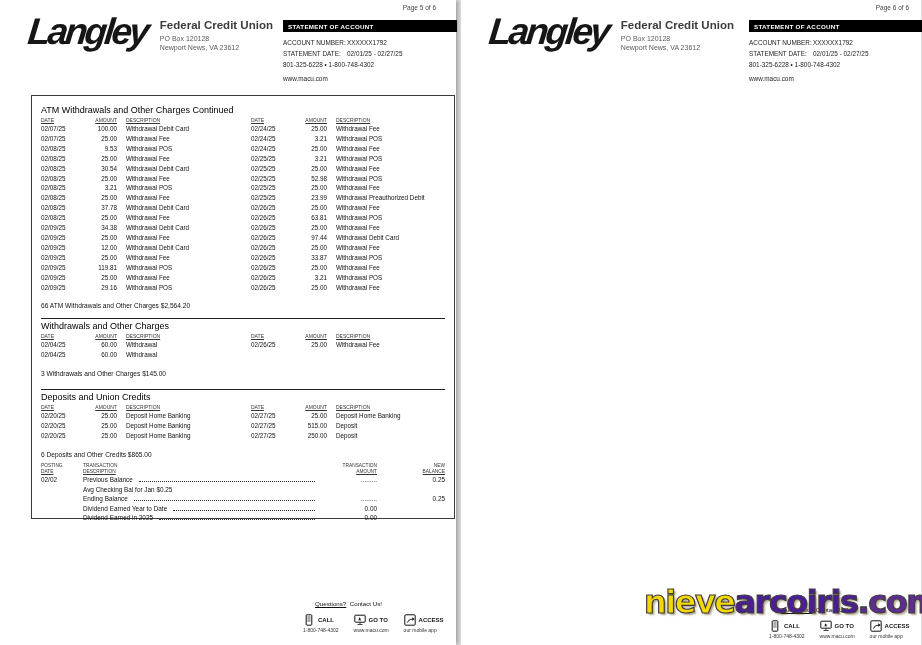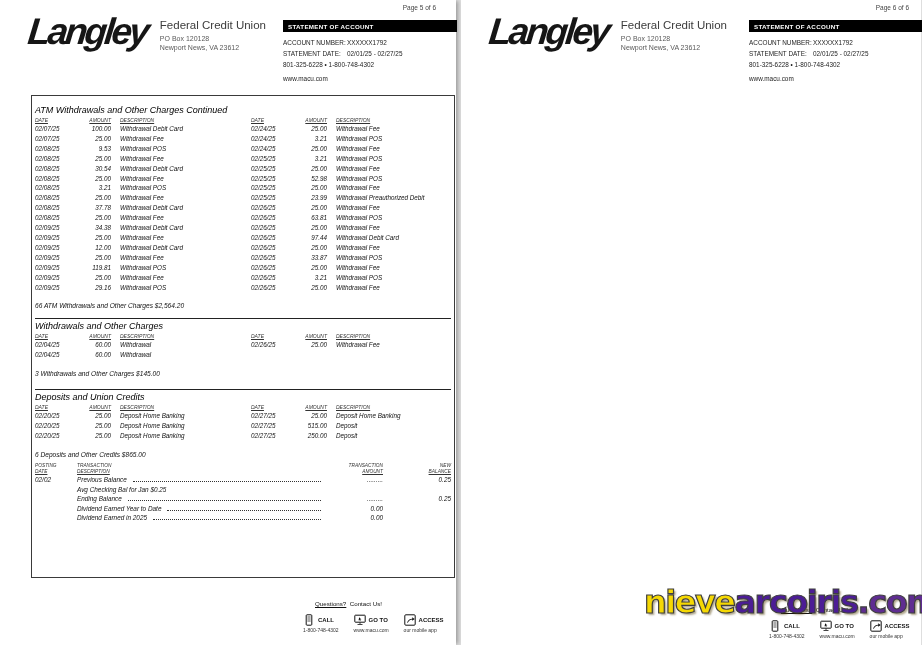--- a/index.html
+++ b/index.html
@@ -9,33 +9,33 @@
   .sheet.p5 { left:0; width:456px; box-shadow:3px 0 4px -1px rgba(0,0,0,0.3); }
   .sheet.p6 { left:461px; width:460px; }
 
   .page-num { position:absolute; top:4px; font-size:6.5px; color:#444; }
   .p5 .page-num { right:20px; } .p6 .page-num { right:12px; }
 
   .brand { position:absolute; top:13px; left:28px; display:flex; }
   .brand-name { font-style:italic; font-weight:bold; font-size:37px; line-height:37px;
                 letter-spacing:-3px; color:#161616; transform:skewX(-6deg); }
   .brand-right { margin-left:13px; padding-top:6px; }
-  .brand-sub { font-weight:normal; font-size:11.5px; color:#3c3c3c; }
+  .brand-sub { font-weight:bold; font-size:11.5px; color:#3c3c3c; }
   .brand-addr { font-size:7px; color:#5a5a5a; margin-top:3px; line-height:9px; }
 
   .acct-box { position:absolute; top:20px; width:174px; }
   .p5 .acct-box { left:283px; } .p6 .acct-box { left:288px; }
   .bar { background:#000; color:#fff; font-size:6.2px; font-weight:bold;
          padding:2.5px 0 2.5px 5px; letter-spacing:0.3px; }
   .acct-rows { margin-top:5px; font-size:6.4px; color:#1d1d1d; line-height:11px; }
   .acct-label { display:inline-block; width:64px; }
   .acct-web { margin-top:3px; }
 
   .content-box { position:absolute; border:1px solid #3a3a3a; background:#fff; }
-  .p5 .content-box { top:95px; left:31px; width:424px; height:483px; padding:9px 3px;font-style:italic; }
+  .p5 .content-box { top:95px; left:31px; width:424px; height:424px; padding:9px 9px; }
   .p6 .content-box { top:95px; left:42px; width:413px; height:483px; padding:4px 4px; }
 
   .sec-title { font-size:9px; color:#000; }
   .cols { display:flex; gap:16px; }
   .col { flex:1; min-width:0; }
   .thead, .trow { display:flex; white-space:nowrap; }
   .thead { font-size:5px; color:#333; margin-top:2px; line-height:7px; }
   .th-date, .c-date { width:34px; }
   .th-amt, .c-amt { width:42px; text-align:right; }
   .th-desc, .c-desc { margin-left:9px; }

